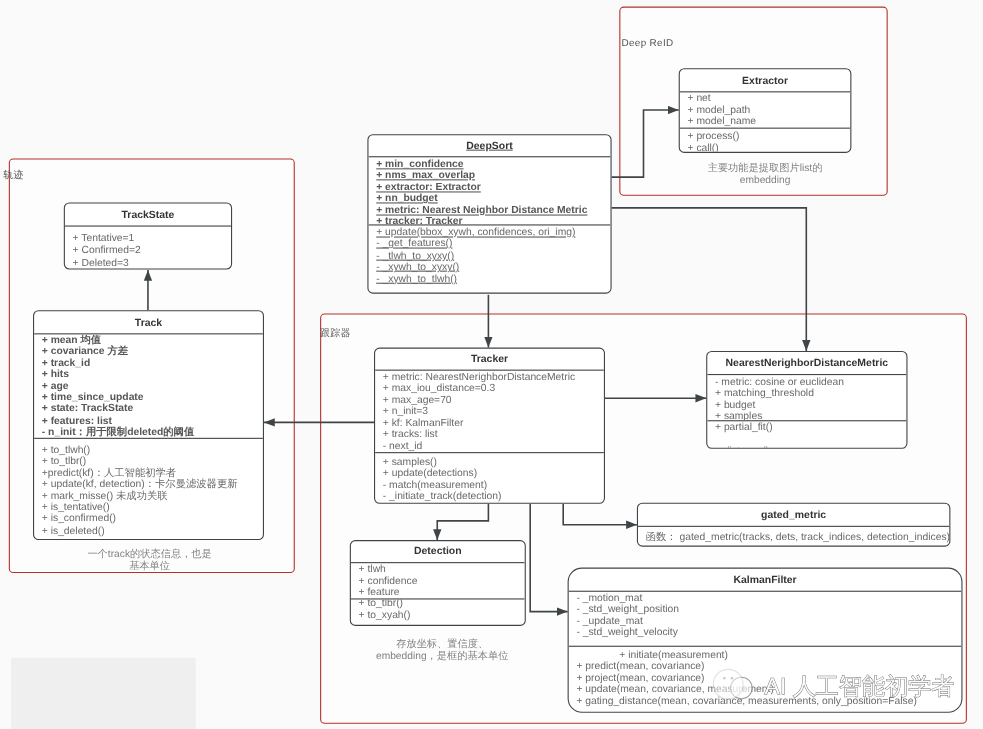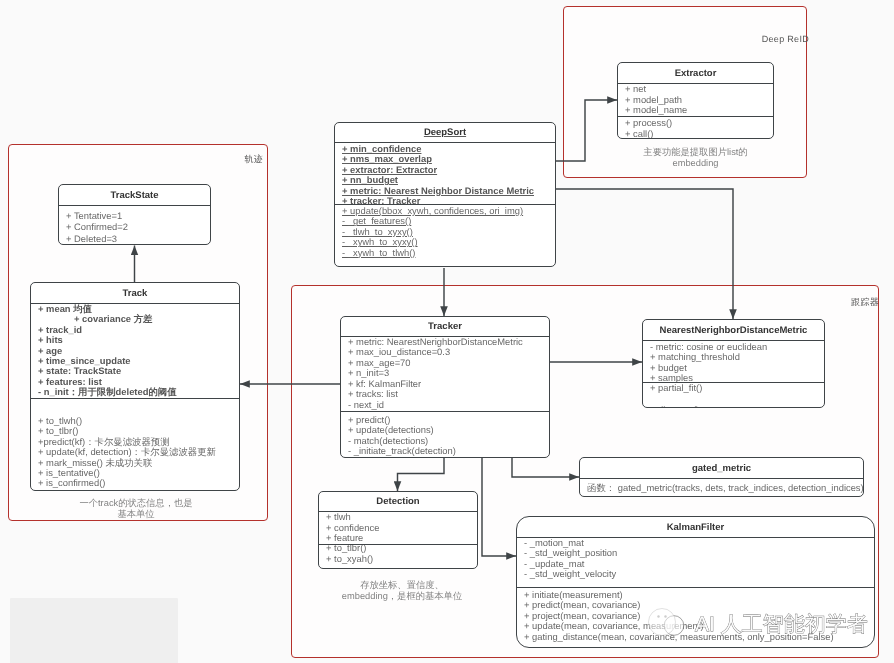--- a/index.html
+++ b/index.html
@@ -9,21 +9,21 @@
     background:#fafafa;
     font-family:"Liberation Sans","DejaVu Sans",sans-serif;
     color:#5d5d5d;
     -webkit-font-smoothing:antialiased;
     text-rendering:geometricPrecision;
   }
   #stage{position:absolute;left:0;top:0;width:894px;height:663px;}
   #stage,#wm{backface-visibility:hidden;}
 
   .grp{position:absolute;z-index:1;border:1.5px solid #b4312c;border-radius:4px;background:#fefdfd;box-sizing:border-box;}
-  .grp-label{position:absolute;z-index:4;font-size:9px;color:#555;text-align:right;white-space:nowrap;letter-spacing:.3px;}
+  .grp-label{position:absolute;z-index:4;font-size:9px;color:#555;text-align:left;white-space:nowrap;letter-spacing:.3px;}
 
   .cls{position:absolute;z-index:6;border:1.5px solid #3f4447;border-radius:5px;background:#fff;box-sizing:border-box;overflow:hidden;}
   .cls .hd{text-align:left;font-weight:bold;font-size:9.5px;color:#333;display:flex;align-items:center;justify-content:center;}
   .cls .sec{border-top:1.5px solid #3f4447;padding-left:7px;box-sizing:border-box;overflow:hidden;}
   .cls .row{font-size:9.4px;line-height:10.45px;white-space:nowrap;color:#686868;}
   .cls .sec.boldsec .row{font-weight:bold;color:#565656;}
 
   .note{position:absolute;z-index:4;font-size:9.3px;color:#828282;text-align:center;line-height:11.2px;white-space:pre;}
   svg#lines{position:absolute;left:0;top:0;width:894px;height:663px;pointer-events:none;overflow:visible;z-index:5;}
   .greybox{position:absolute;z-index:2;background:#efefef;border-radius:1px;}
@@ -79,33 +79,33 @@
       <div class="sec" style="padding-top: 4px; height: 40px;">
         <div class="row" style="line-height: 11.3px;">+ Tentative=1</div>
         <div class="row" style="line-height: 11.3px;">+ Confirmed=2</div>
         <div class="row" style="line-height: 11.3px;">+ Deleted=3</div>
       </div>
     </div>
     <div class="cls bold" style="left: 30px; top: 282px; width: 210px; height: 209px;">
       <div class="hd" style="height: 20px;">Track</div>
       <div class="sec boldsec" style="padding-top: 0px; height: 95px;">
         <div class="row" style="line-height: 10.4px;">+ mean 均值</div>
-        <div class="row" style="line-height: 10.4px; margin-left: 36px;">+ covariance 方差</div>
+        <div class="row" style="line-height: 10.4px;">+ covariance 方差</div>
         <div class="row" style="line-height: 10.4px;">+ track_id</div>
         <div class="row" style="line-height: 10.4px;">+ hits</div>
         <div class="row" style="line-height: 10.4px;">+ age</div>
         <div class="row" style="line-height: 10.4px;">+ time_since_update</div>
         <div class="row" style="line-height: 10.4px;">+ state: TrackState</div>
         <div class="row" style="line-height: 10.4px;">+ features: list</div>
         <div class="row" style="line-height: 10.4px;">- n_init：用于限制deleted的阈值</div>
       </div>
-      <div class="sec" style="padding-top: 17px; height: 92px;">
+      <div class="sec" style="padding-top: 5px; height: 92px;">
         <div class="row" style="line-height: 10.4px;">+ to_tlwh()</div>
         <div class="row" style="line-height: 10.4px;">+ to_tlbr()</div>
-        <div class="row" style="line-height: 10.4px;">+predict(kf)：卡尔曼滤波器预测</div>
+        <div class="row" style="line-height: 10.4px;">+predict(kf)：人工智能初学者</div>
         <div class="row" style="line-height: 10.4px;">+ update(kf, detection)：卡尔曼滤波器更新</div>
         <div class="row" style="line-height: 10.4px;">+ mark_misse() 未成功关联</div>
         <div class="row" style="line-height: 10.4px;">+ is_tentative()</div>
         <div class="row" style="line-height: 10.4px;">+ is_confirmed()</div>
         <div class="row" style="line-height: 10.4px;">+ is_deleted()</div>
       </div>
     </div>
     <div class="cls bold" style="left: 334px; top: 122px; width: 222px; height: 145px; text-decoration: underline;">
       <div class="hd" style="height: 19px;">DeepSort</div>
       <div class="sec boldsec" style="padding-top: 1px; height: 62px;">
@@ -141,23 +141,23 @@
       <div class="sec" style="padding-top: 0px; height: 75px;">
         <div class="row" style="line-height: 10.45px;">+ metric: NearestNerighborDistanceMetric</div>
         <div class="row" style="line-height: 10.45px;">+ max_iou_distance=0.3</div>
         <div class="row" style="line-height: 10.45px;">+ max_age=70</div>
         <div class="row" style="line-height: 10.45px;">+ n_init=3</div>
         <div class="row" style="line-height: 10.45px;">+ kf: KalmanFilter</div>
         <div class="row" style="line-height: 10.45px;">+ tracks: list</div>
         <div class="row" style="line-height: 10.45px;">- next_id</div>
       </div>
       <div class="sec" style="padding-top: 3px; height: 46px;">
-        <div class="row" style="line-height: 10.45px;">+ predict()</div>
+        <div class="row" style="line-height: 10.45px;">+ samples()</div>
         <div class="row" style="line-height: 10.45px;">+ update(detections)</div>
-        <div class="row" style="line-height: 10.45px;">- match(detections)</div>
+        <div class="row" style="line-height: 10.45px;">- match(measurement)</div>
         <div class="row" style="line-height: 10.45px;">- _initiate_track(detection)</div>
       </div>
     </div>
     <div class="cls" style="left: 642px; top: 319px; width: 183px; height: 89px;">
       <div class="hd" style="height: 20px;">NearestNerighborDistanceMetric</div>
       <div class="sec" style="padding-top: 1px; height: 42px;">
         <div class="row" style="line-height: 10.4px;">- metric: cosine or euclidean</div>
         <div class="row" style="line-height: 10.4px;">+ matching_threshold</div>
         <div class="row" style="line-height: 10.4px;">+ budget</div>
         <div class="row" style="line-height: 10.4px;">+ samples</div>
@@ -187,21 +187,21 @@
     </div>
     <div class="cls" style="left: 516px; top: 516px; width: 359px; height: 132px; border-radius: 13px;">
       <div class="hd" style="height: 20px;">KalmanFilter</div>
       <div class="sec" style="padding-top: 0px; height: 50px;">
         <div class="row" style="line-height: 10.45px;">- _motion_mat</div>
         <div class="row" style="line-height: 10.45px;">- _std_weight_position</div>
         <div class="row" style="line-height: 10.45px;">- _update_mat</div>
         <div class="row" style="line-height: 10.45px;">- _std_weight_velocity</div>
       </div>
       <div class="sec" style="padding-top: 2px; height: 60px;">
-        <div class="row" style="line-height: 10.45px;">+ initiate(measurement)</div>
+        <div class="row" style="line-height: 10.45px; margin-left: 39px;">+ initiate(measurement)</div>
         <div class="row" style="line-height: 10.45px;">+ predict(mean, covariance)</div>
         <div class="row" style="line-height: 10.45px;">+ project(mean, covariance)</div>
         <div class="row" style="line-height: 10.45px;">+ update(mean, covariance, measurement)</div>
         <div class="row" style="line-height: 10.45px;">+ gating_distance(mean, covariance, measurements, only_position=False)</div>
       </div>
     </div>
   </div>
 
 <div id="wm" style="left:0;top:0;width:894px;height:663px;">
   <svg width="60" height="60" style="position:absolute;left:645px;top:595px;" viewBox="0 0 60 60">

